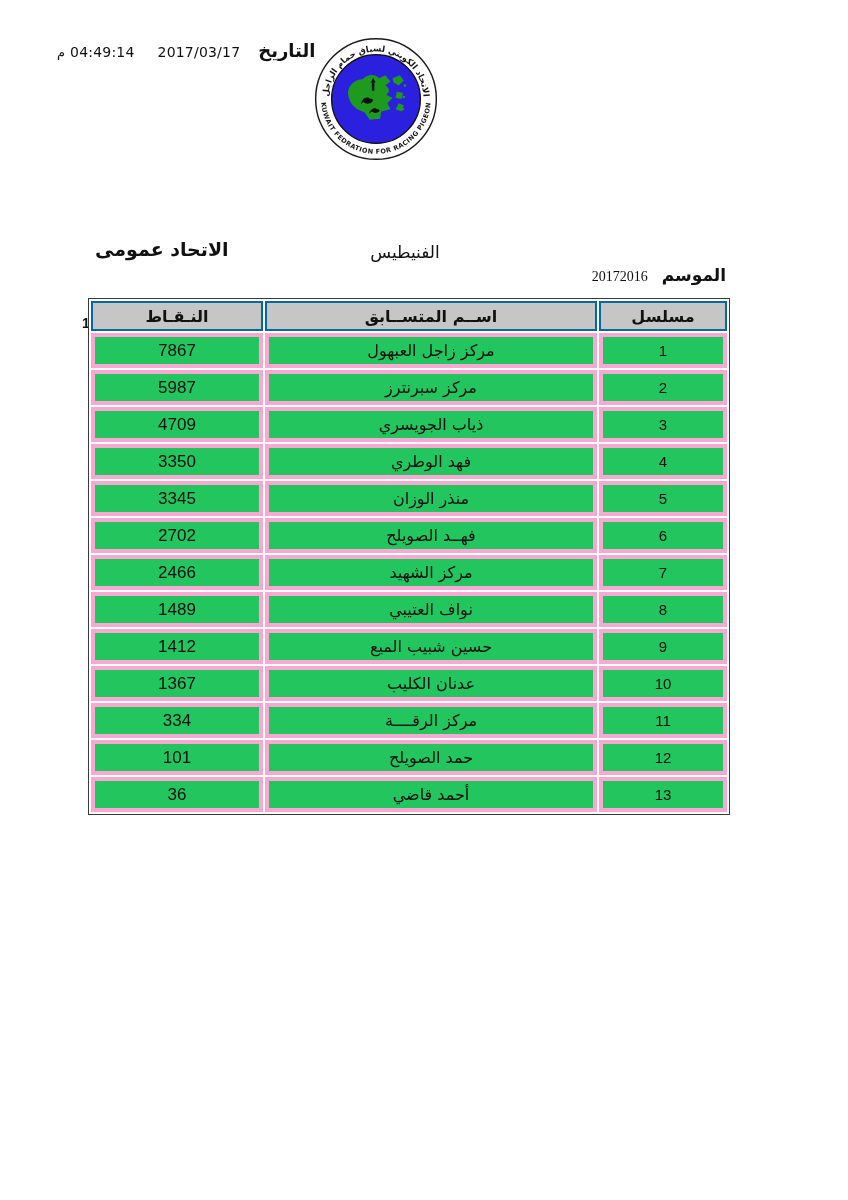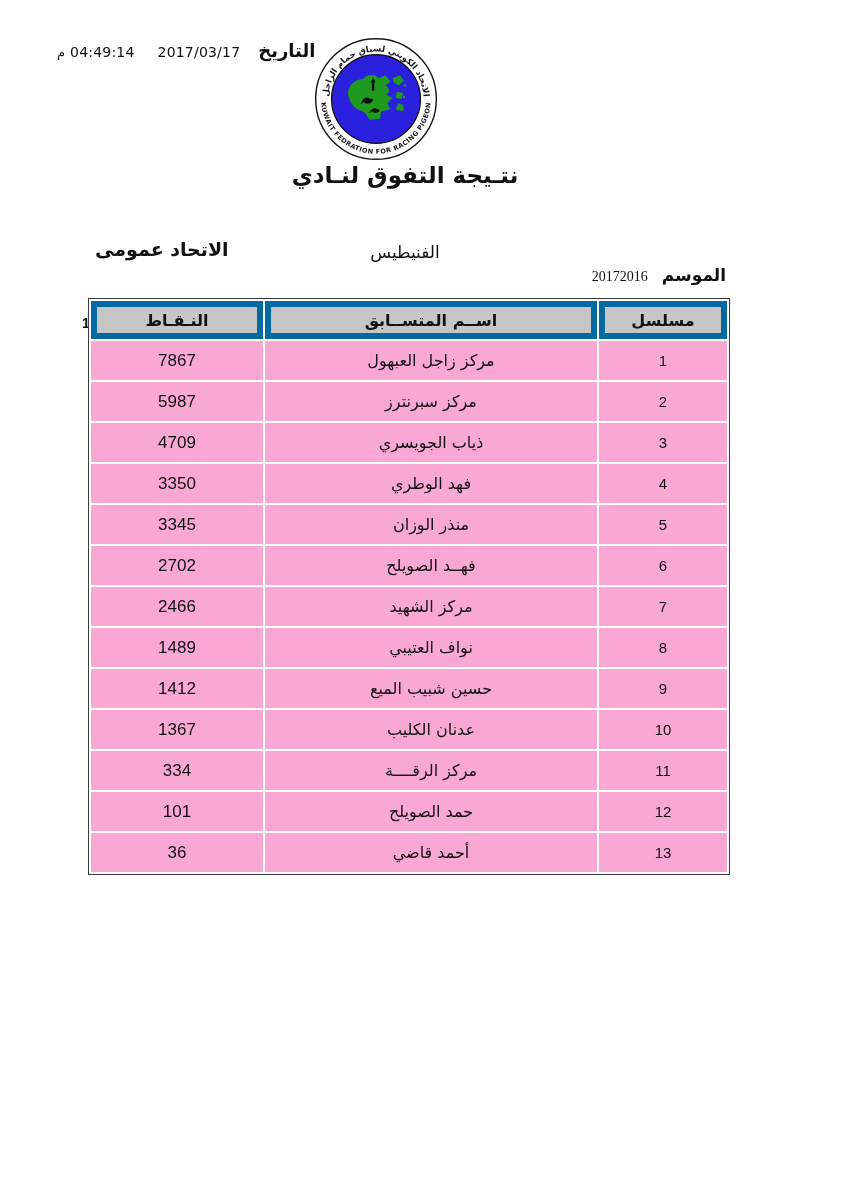--- a/index.html
+++ b/index.html
@@ -38,27 +38,27 @@
   .pagenum .num{font-weight:bold;font-size:14px;font-family:"Liberation Sans","DejaVu Sans",sans-serif;}
   .pagenum .lbl{font-weight:bold;font-size:13px;margin-left:26px;direction:rtl;margin-top:44px;}
 
   
   .tablewrap{top:298px;left:88px;}
   table.standings{
     border-collapse:separate;border-spacing:2px;direction:rtl;
     border:1px solid #3a3a3a;background:#ffffff;
   }
   table.standings th{
-    background:#c6c6c6;border:6px solid #0369a1;
+    background:#c6c6c6;border:2px solid #0369a1;
     font-weight:bold;font-size:16px;height:26px;padding:0 20px;
     text-align:center;vertical-align:middle;
   }
   table.standings td{
-    border:6px solid #f9a8d4;height:27px;padding:0 8px;
-    text-align:center;vertical-align:middle;background:#f9a8d4;
+    border:4px solid #f9a8d4;height:27px;padding:0 8px;
+    text-align:center;vertical-align:middle;background:#22c55e;
   }
   td.serial{font-size:15px;font-family:"Liberation Sans","DejaVu Sans",sans-serif;}
   td.name{font-size:16px;}
   td.points{font-size:17px;font-family:"Liberation Sans","DejaVu Sans",sans-serif;}
   col.c-serial{width:128px;}
   col.c-name{width:332px;}
   col.c-points{width:172px;}
 </style>
 </head>
 <body>
@@ -92,21 +92,20 @@
     <text font-size="8.2" font-weight="bold" fill="#151515">
       <textPath href="#arcTop" startOffset="50%" text-anchor="middle">الاتحاد الكويتي لسباق حمام الزاجل</textPath>
     </text>
     <text font-size="6.3" font-weight="bold" fill="#151515" letter-spacing="0.4">
       <textPath href="#arcBot" startOffset="50%" text-anchor="middle">KUWAIT FEDRATION FOR RACING PIGEON</textPath>
     </text>
   </svg>
 </div>
 
 <div class="abs titles">
-  <div class="t2" dir="rtl">نتـيجة التفوق لنـادي</div>
 </div>
 
 <div class="abs union-label nowrap">الاتحاد عمومى</div>
 <div class="abs club-line">الفنيطيس</div>
 
 <div class="abs season">
   <span class="lbl nowrap">الموسم</span>
   <span class="val nowrap">20172016</span>
 </div>
 

